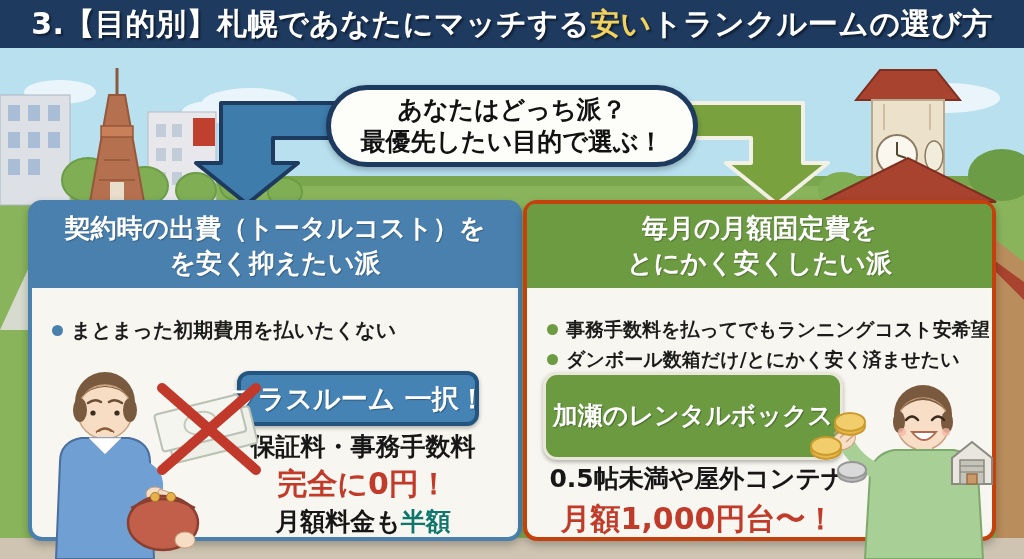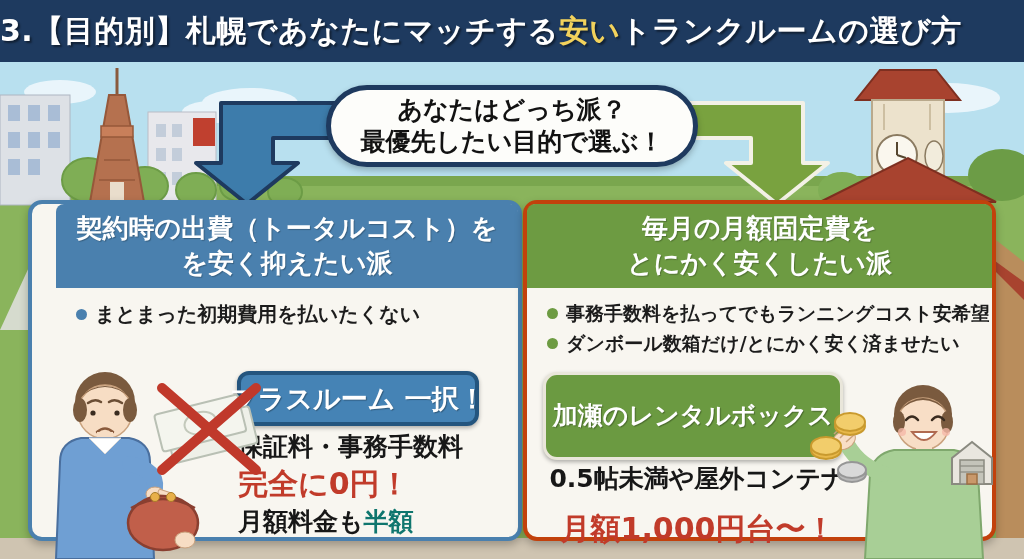--- a/index.html
+++ b/index.html
@@ -2,74 +2,74 @@
 <html lang="ja"><head>
 <meta charset="utf-8">
 <style>
   html,body{margin:0;padding:0;}
   body{font-family:"DejaVu Sans","Liberation Sans",sans-serif;}
   .stage{position:relative;width:1024px;height:559px;overflow:hidden;background:#b8e0ef;}
   .stage *{box-sizing:border-box;}
   svg{display:block;}
 
   
-  .header{position:absolute;top:0;left:0;width:1024px;height:62px;background:#1e3a5f;
-    display:flex;align-items:center;z-index:6;}
+  .header{position:absolute;top:0;left:0;width:1024px;height:48px;background:#1e3a5f;
+    display:flex;align-items:center;justify-content:center;z-index:6;}
   .header .ttl{font-size:30px;font-weight:bold;color:#ffffff;letter-spacing:.5px;
     text-shadow:2px 2px 2px rgba(0,0,0,.45);white-space:nowrap;}
   .header .hl{color:#f2d25c;}
 
   
   .bg-svg{position:absolute;top:0;left:0;z-index:0;}
   .arrow-svg{position:absolute;top:0;left:0;z-index:2;pointer-events:none;}
 
   
   .pill{position:absolute;left:326px;top:85px;width:372px;height:82px;background:#fdfdfa;
     border:5px solid #1e3a5f;border-radius:44px;z-index:3;
     display:flex;flex-direction:column;align-items:center;justify-content:center;
     box-shadow:0 3px 6px rgba(0,0,0,.25);}
   .pill .q{font-size:25px;line-height:1.3;font-weight:bold;color:#121212;white-space:nowrap;}
 
   
   .panel{position:absolute;top:200px;height:341px;border-radius:14px;background:#f8f6f0;z-index:3;
     box-shadow:0 4px 8px rgba(0,0,0,.25);}
-  .panel-left{left:28px;width:494px;border:4px solid #4a80ae;padding-left:24px;}
+  .panel-left{left:28px;width:494px;border:4px solid #4a80ae;}
   .panel-right{left:523px;width:473px;border:4px solid #c2410c;}
   .panel-head{display:flex;flex-direction:column;align-items:center;justify-content:center;
     height:84px;border-radius:8px 8px 0 0;color:#ffffff;font-weight:bold;}
   .panel-left .panel-head{background:#4a80ae;}
   .panel-right .panel-head{background:#6d9b42;}
   .panel-head .t{font-size:26px;line-height:1.35;white-space:nowrap;text-shadow:1px 1px 1px rgba(0,0,0,.25);}
 
-  ul.blist{list-style:none;margin:10px 0 0 0;padding:0 10px 0 20px;}
+  ul.blist{list-style:none;margin:26px 0 0 0;padding:0 10px 0 20px;}
   ul.blist li{display:flex;align-items:center;font-weight:bold;color:#1c1c1c;line-height:1.6;white-space:nowrap;}
   .panel-left ul.blist li{font-size:20px;}
   .panel-right ul.blist li{font-size:19px;}
   .dot{width:11px;height:11px;border-radius:50%;margin-right:8px;flex:0 0 auto;}
   .panel-left .dot{background:#4a80ae;}
   .panel-right .dot{background:#6d9b42;}
 
   
   .reco-left{position:absolute;left:237px;top:371px;width:242px;height:55px;background:#4583b5;
     border:4px solid #24557e;border-radius:12px;z-index:4;display:flex;align-items:center;justify-content:center;
     box-shadow:0 2px 4px rgba(0,0,0,.3);}
   .reco-left .r{font-size:27px;font-weight:bold;color:#fff;white-space:nowrap;text-shadow:1px 1px 1px rgba(0,0,0,.3);}
   .reco-right{position:absolute;left:543px;top:372px;width:300px;height:88px;background:#6b9a41;
     border:3px solid #e9e6da;border-radius:14px;z-index:4;display:flex;flex-direction:column;
     align-items:center;justify-content:center;box-shadow:0 2px 4px rgba(0,0,0,.3);}
   .reco-right .r{font-size:25px;line-height:1.3;font-weight:bold;color:#fff;white-space:nowrap;text-shadow:1px 1px 1px rgba(0,0,0,.3);}
 
   
-  .det-left{position:absolute;left:238px;top:431px;width:250px;text-align:left;z-index:4;}
+  .det-left{position:absolute;left:238px;top:431px;width:250px;text-align:center;z-index:4;}
   .det-right{position:absolute;left:533px;top:463px;width:330px;text-align:center;z-index:4;}
   .d-black{font-size:25px;font-weight:bold;color:#171717;white-space:nowrap;line-height:1.25;}
   .d-red{font-size:30px;font-weight:bold;color:#c13b2a;white-space:nowrap;line-height:1.25;margin-top:3px;}
   .d-mix{font-size:25px;font-weight:bold;color:#171717;white-space:nowrap;line-height:1.3;margin-top:3px;}
   .d-mix .hl{color:#0f766e;}
-  .det-right .d-red{margin-top:16px;}
+  .det-right .d-red{margin-top:6px;}
 
   .char{position:absolute;z-index:5;pointer-events:none;}
 </style>
 </head>
 <body>
 
 <div class="stage">
 
   <svg class="bg-svg" width="1024" height="559" viewBox="0 0 1024 559">
     <rect x="0" y="62" width="1024" height="497" fill="#b8e0ef"></rect>

